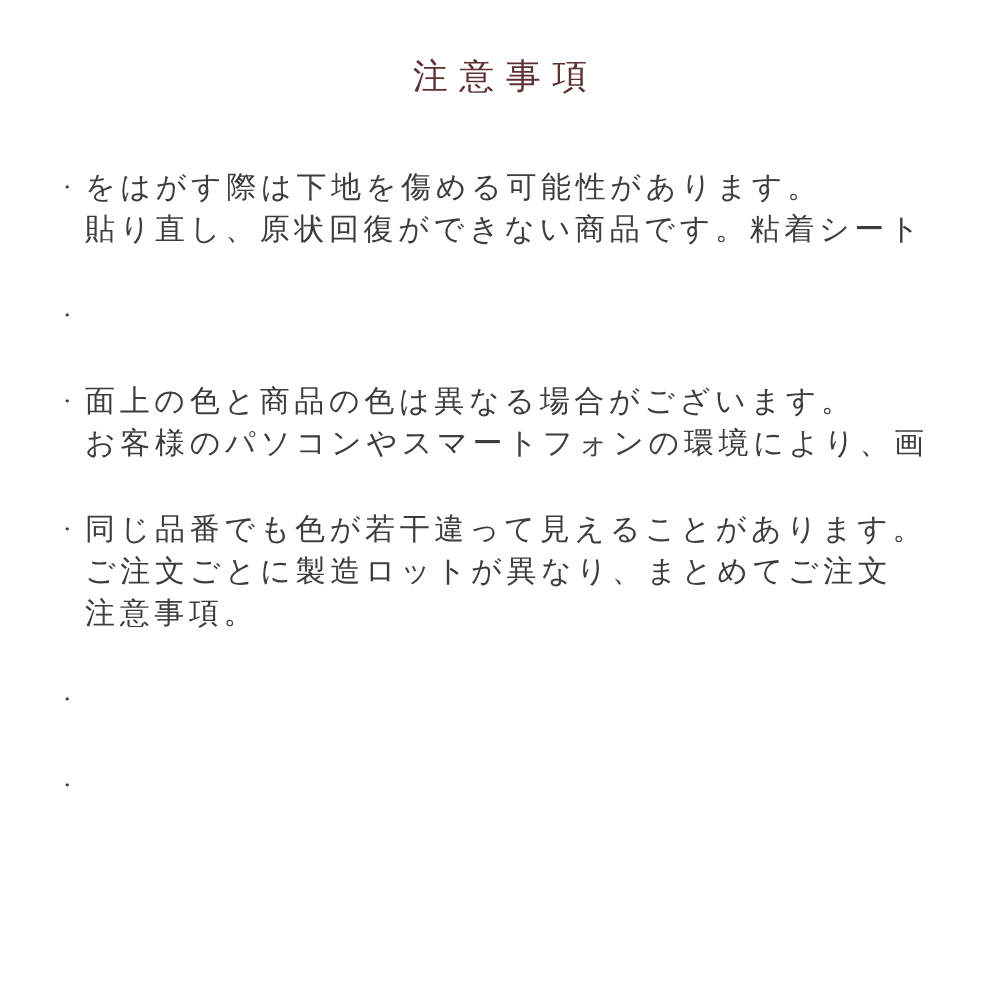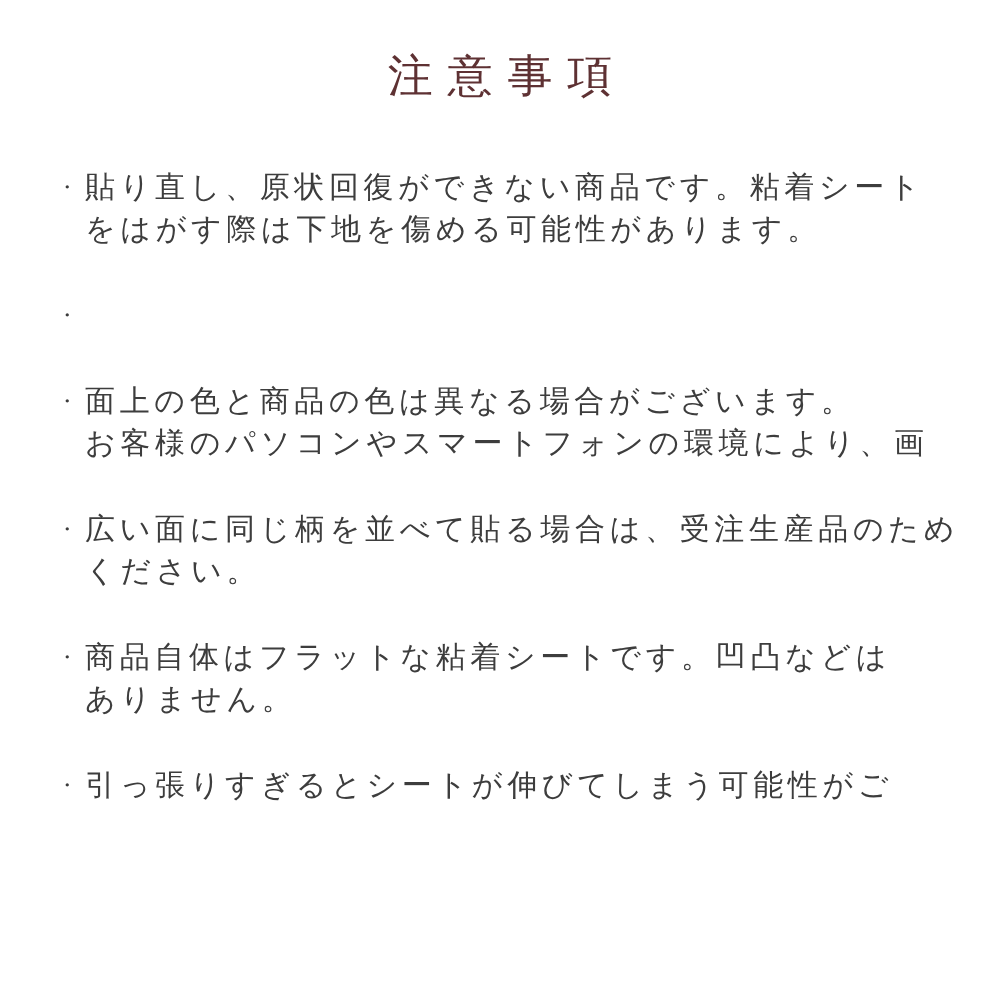--- a/index.html
+++ b/index.html
@@ -17,21 +17,21 @@
     overflow: hidden;
   }
   .page {
     width: 1000px;
     height: 1000px;
   }
   .title {
     margin: 52px 0 0 0;
     text-align: center;
     color: var(--title-color);
-    font-size: 45px;
+    font-size: 35px;
     line-height: 48px;
     font-weight: 500;
     letter-spacing: 0.33em;
     padding-left: 0.33em; 
   }
   .notes {
     list-style: none;
     margin: 66px 0 0 0;
     padding: 0 0 0 57px;
   }
@@ -57,48 +57,44 @@
 </style>
 </head>
 <body>
 
 <main class="page">
   <h1 class="title">注意事項</h1>
   <ul class="notes">
       <li class="note">
         <span class="bullet">・</span>
         <div class="note-lines">
+          <div class="note-line">をはがす際は下地を傷める可能性があります。</div>
           <div class="note-line">貼り直し、原状回復ができない商品です。粘着シート</div>
-          <div class="note-line">をはがす際は下地を傷める可能性があります。</div>
         </div>
       </li>
       <li class="note">
         <span class="bullet">・</span>
       </li>
       <li class="note">
         <span class="bullet">・</span>
         <div class="note-lines">
           <div class="note-line">面上の色と商品の色は異なる場合がございます。</div>
           <div class="note-line">お客様のパソコンやスマートフォンの環境により、画</div>
         </div>
       </li>
       <li class="note">
         <span class="bullet">・</span>
         <div class="note-lines">
-          <div class="note-line">広い面に同じ柄を並べて貼る場合は、受注生産品のため</div>
-          <div class="note-line">ください。</div>
+          <div class="note-line">同じ品番でも色が若干違って見えることがあります。</div>
+          <div class="note-line">ご注文ごとに製造ロットが異なり、まとめてご注文</div>
+          <div class="note-line">注意事項。</div>
         </div>
       </li>
       <li class="note">
         <span class="bullet">・</span>
-        <div class="note-lines">
-          <div class="note-line">商品自体はフラットな粘着シートです。凹凸などは</div>
-          <div class="note-line">ありません。</div>
-        </div>
       </li>
       <li class="note">
         <span class="bullet">・</span>
         <div class="note-lines">
-          <div class="note-line">引っ張りすぎるとシートが伸びてしまう可能性がご</div>
         </div>
       </li>
     </ul>
 </main>
 
 </body></html>

